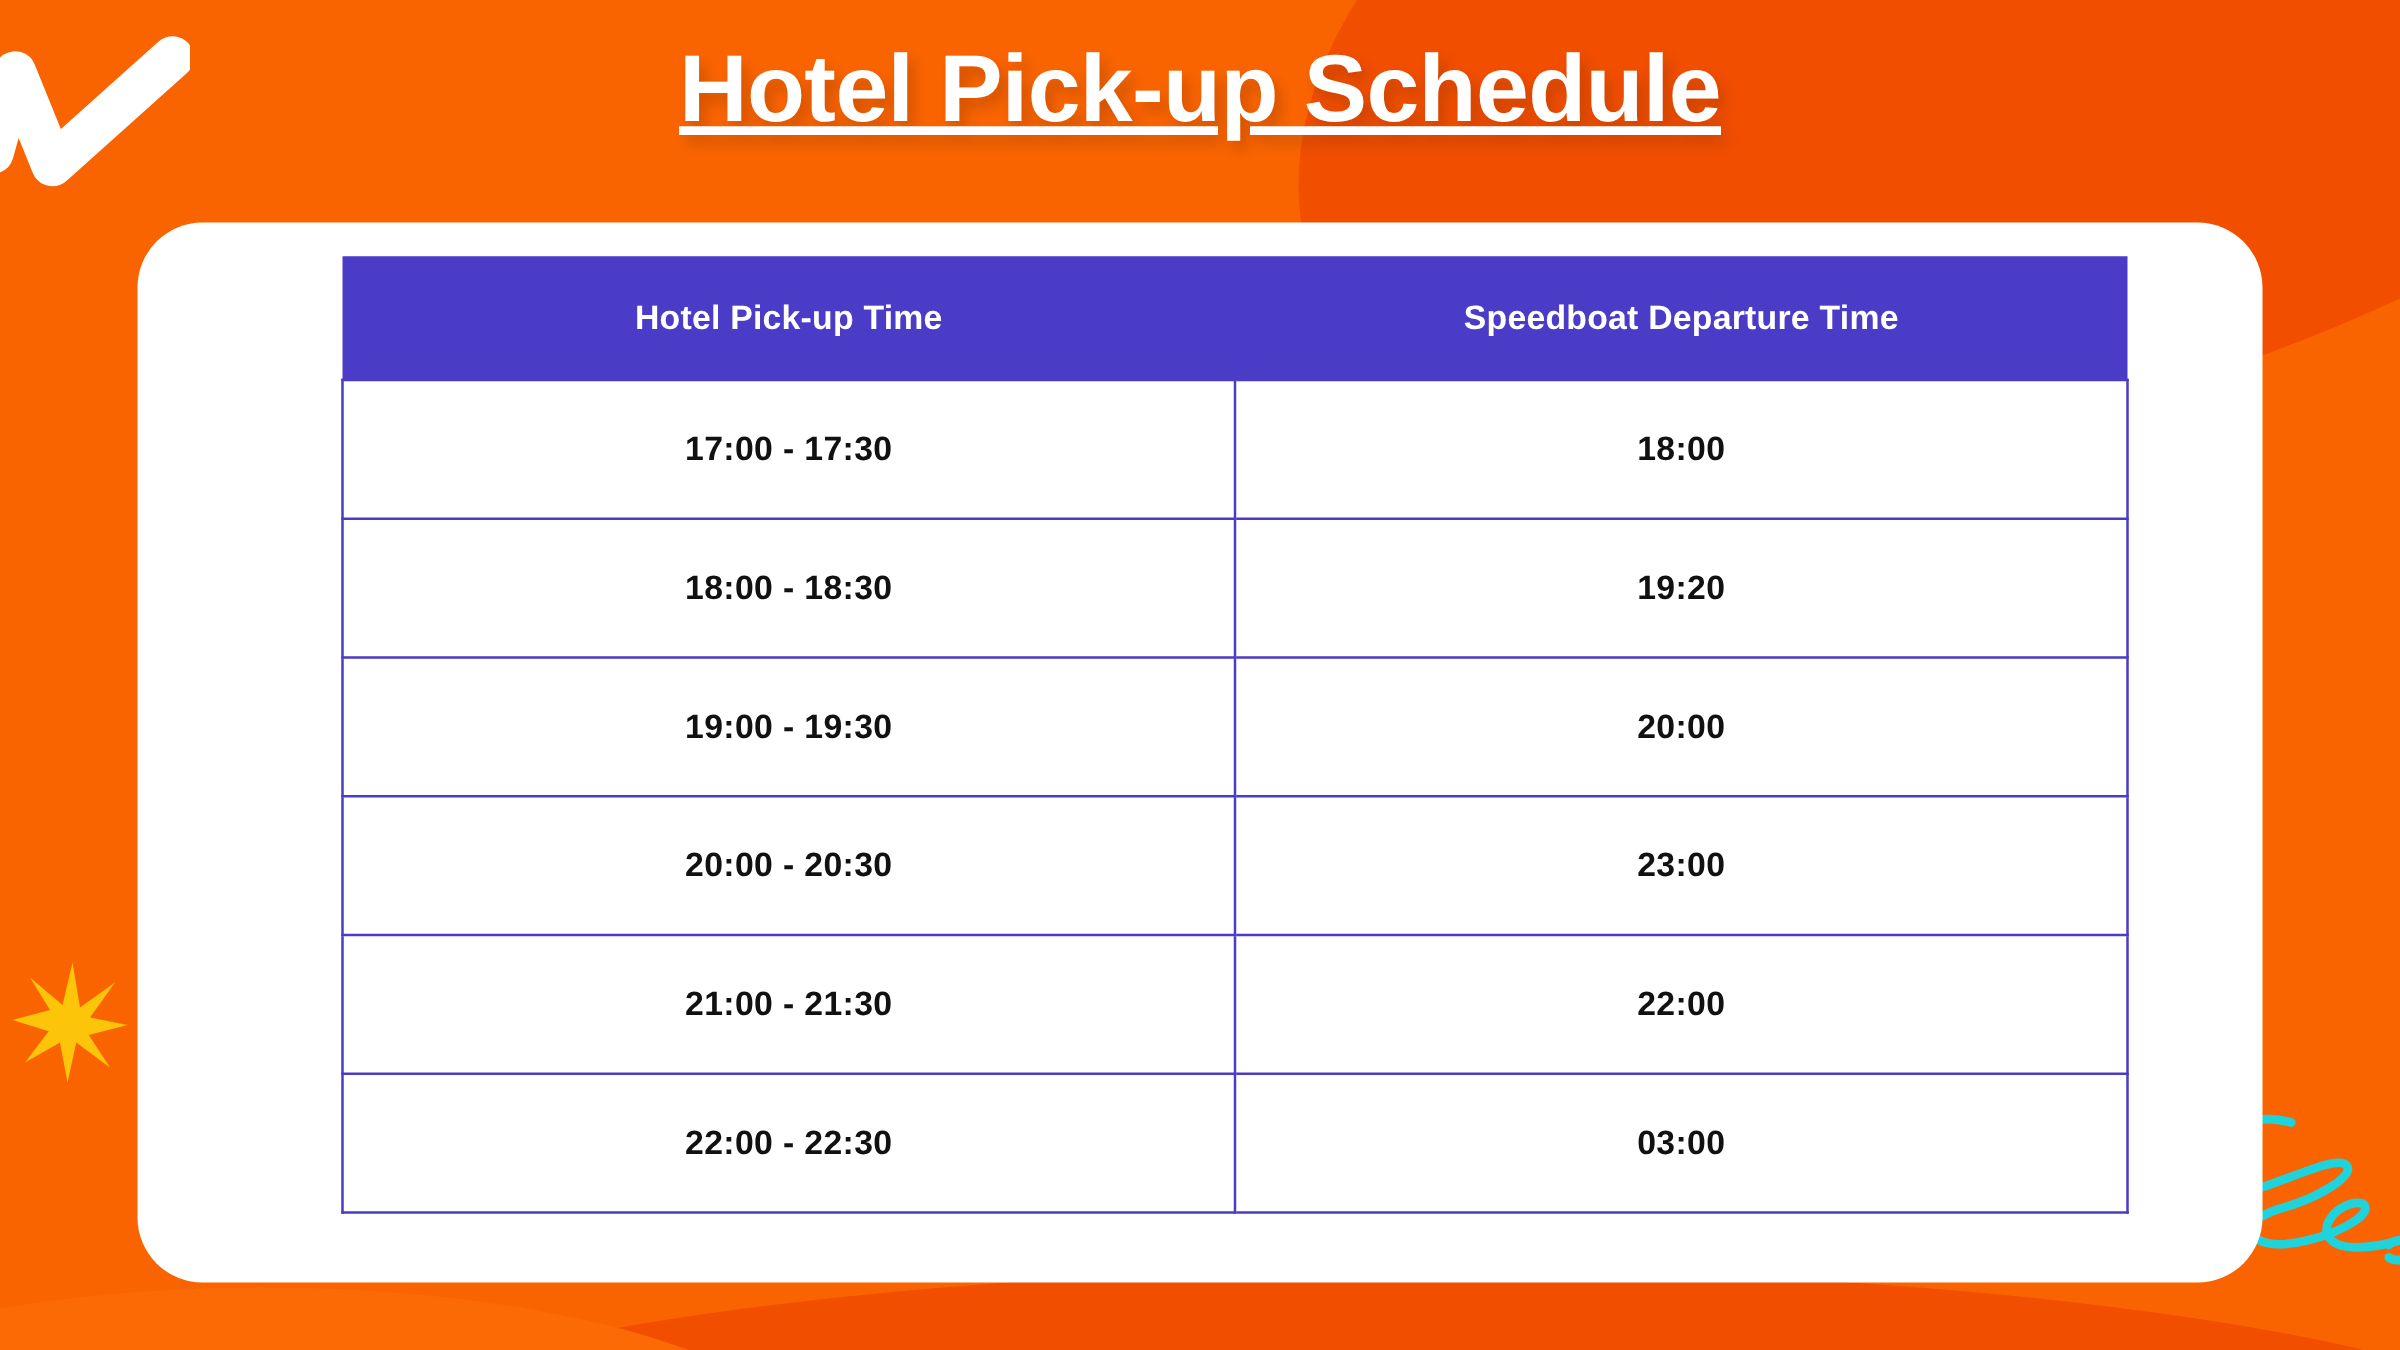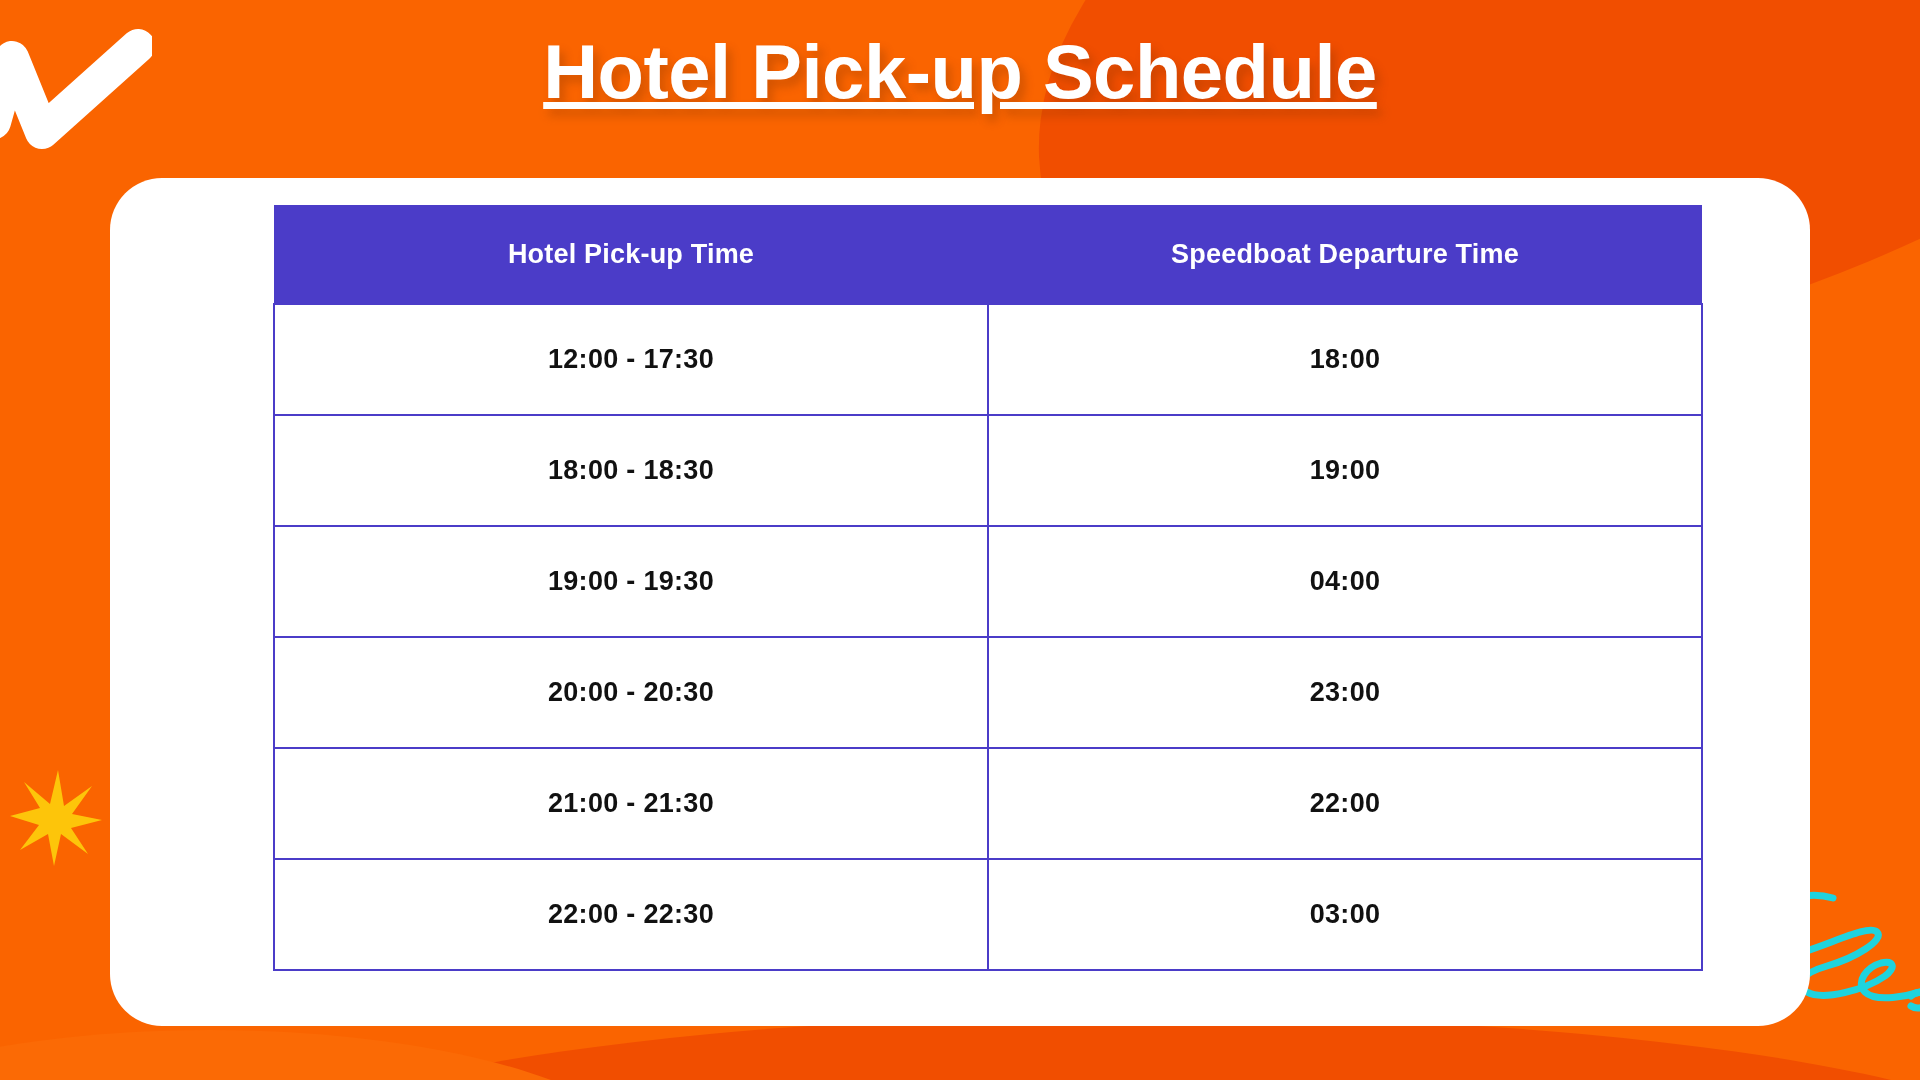--- a/index.html
+++ b/index.html
@@ -193,30 +193,30 @@
         <col class="col-b">
       </colgroup>
       <thead>
         <tr>
           <th>Hotel Pick-up Time</th>
           <th>Speedboat Departure Time</th>
         </tr>
       </thead>
       <tbody>
         <tr>
-          <td>12:00 - 17:30</td>
+          <td>17:00 - 17:30</td>
           <td>18:00</td>
         </tr>
         <tr>
           <td>18:00 - 18:30</td>
-          <td>19:00</td>
+          <td>19:20</td>
         </tr>
         <tr>
           <td>19:00 - 19:30</td>
-          <td>04:00</td>
+          <td>20:00</td>
         </tr>
         <tr>
           <td>20:00 - 20:30</td>
           <td>23:00</td>
         </tr>
         <tr>
           <td>21:00 - 21:30</td>
           <td>22:00</td>
         </tr>
         <tr>

